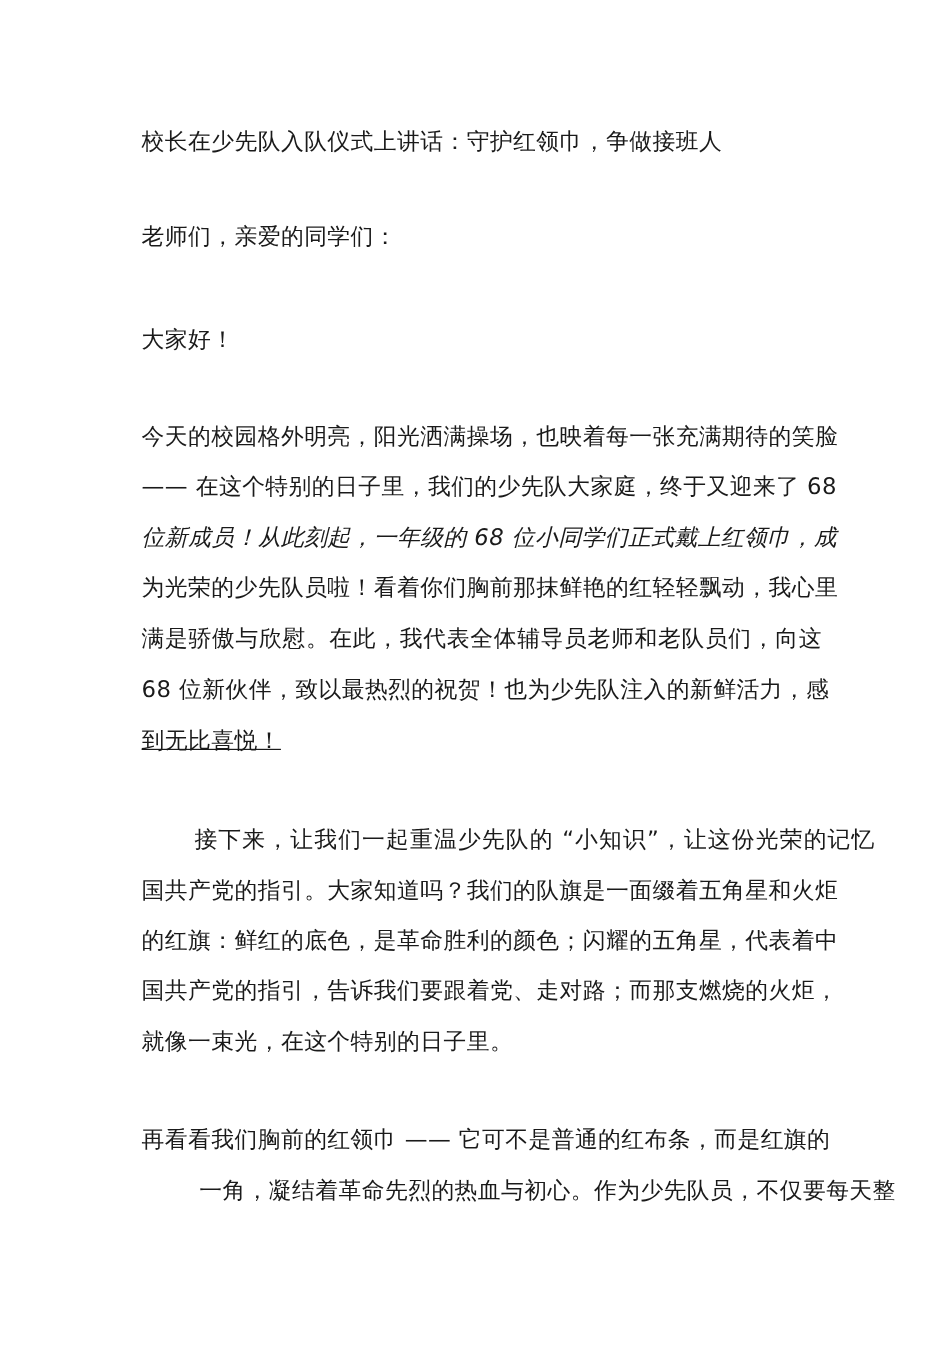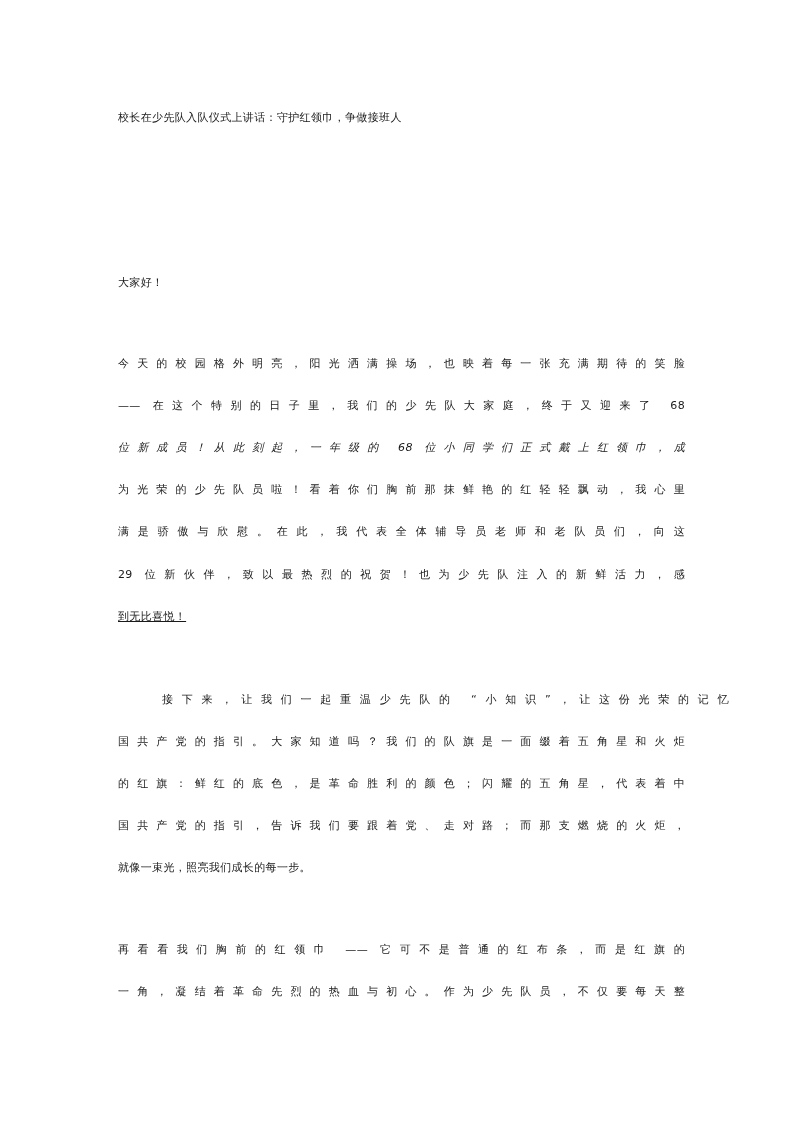--- a/index.html
+++ b/index.html
@@ -1,44 +1,45 @@
 <!DOCTYPE html>
 <html><head>
 <meta charset="utf-8">
 <style>
   html, body { margin: 0; padding: 0; background: #ffffff; }
   body { width: 793px; height: 1122px; position: relative; overflow: hidden;
          font-family: "DejaVu Sans", "Liberation Sans", sans-serif; color: #1a1a1a; }
   .page { position: absolute; left: 0; top: 0; width: 793px; height: 1122px; background: #fff; }
-  .line { position: absolute; left: 118px; width: 580px; font-size: 11px; line-height: 22px;
+  .line { position: absolute; left: 118px; width: 580px; font-size: 19px; line-height: 22px;
           white-space: nowrap; letter-spacing: 0.35px; }
   .justify { text-align: justify; text-align-last: justify; width: 567px; }
 </style>
 </head>
 <body>
 
 <div class="page">
   <div class="line" style="top:107px;">校长在少先队入队仪式上讲话：守护红领巾，争做接班人</div>
+  <div class="line" style="top:186px;">老师们，亲爱的同学们：</div>
   <div class="line" style="top:272px;">大家好！</div>
 
   <div>
     <div class="line justify" style="top:353px;">今天的校园格外明亮，阳光洒满操场，也映着每一张充满期待的笑脸</div>
     <div class="line justify" style="top:395px;">—— 在这个特别的日子里，我们的少先队大家庭，终于又迎来了 68</div>
     <div class="line justify" style="top:437px;font-style:italic;">位新成员！从此刻起，一年级的 68 位小同学们正式戴上红领巾，成</div>
     <div class="line justify" style="top:479px;">为光荣的少先队员啦！看着你们胸前那抹鲜艳的红轻轻飘动，我心里</div>
     <div class="line justify" style="top:521px;">满是骄傲与欣慰。在此，我代表全体辅导员老师和老队员们，向这</div>
-    <div class="line justify" style="top:564px;">29 位新伙伴，致以最热烈的祝贺！也为少先队注入的新鲜活力，感</div>
+    <div class="line justify" style="top:564px;">68 位新伙伴，致以最热烈的祝贺！也为少先队注入的新鲜活力，感</div>
     <div class="line" style="top:606px;text-decoration:underline;">到无比喜悦！</div>
   </div>
 
   <div>
     <div class="line justify" style="top:689px;margin-left:44px;">接下来，让我们一起重温少先队的 “小知识”，让这份光荣的记忆</div>
     <div class="line justify" style="top:731px;">国共产党的指引。大家知道吗？我们的队旗是一面缀着五角星和火炬</div>
     <div class="line justify" style="top:773px;">的红旗：鲜红的底色，是革命胜利的颜色；闪耀的五角星，代表着中</div>
     <div class="line justify" style="top:815px;">国共产党的指引，告诉我们要跟着党、走对路；而那支燃烧的火炬，</div>
-    <div class="line" style="top:857px;">就像一束光，照亮我们成长的每一步。</div>
+    <div class="line" style="top:857px;">就像一束光，在这个特别的日子里。</div>
   </div>
 
   <div>
     <div class="line justify" style="top:939px;">再看看我们胸前的红领巾 —— 它可不是普通的红布条，而是红旗的</div>
-    <div class="line justify" style="top:981px;">一角，凝结着革命先烈的热血与初心。作为少先队员，不仅要每天整</div>
+    <div class="line justify" style="top:981px;margin-left:48px;">一角，凝结着革命先烈的热血与初心。作为少先队员，不仅要每天整</div>
   </div>
 </div>
 
 </body></html>

